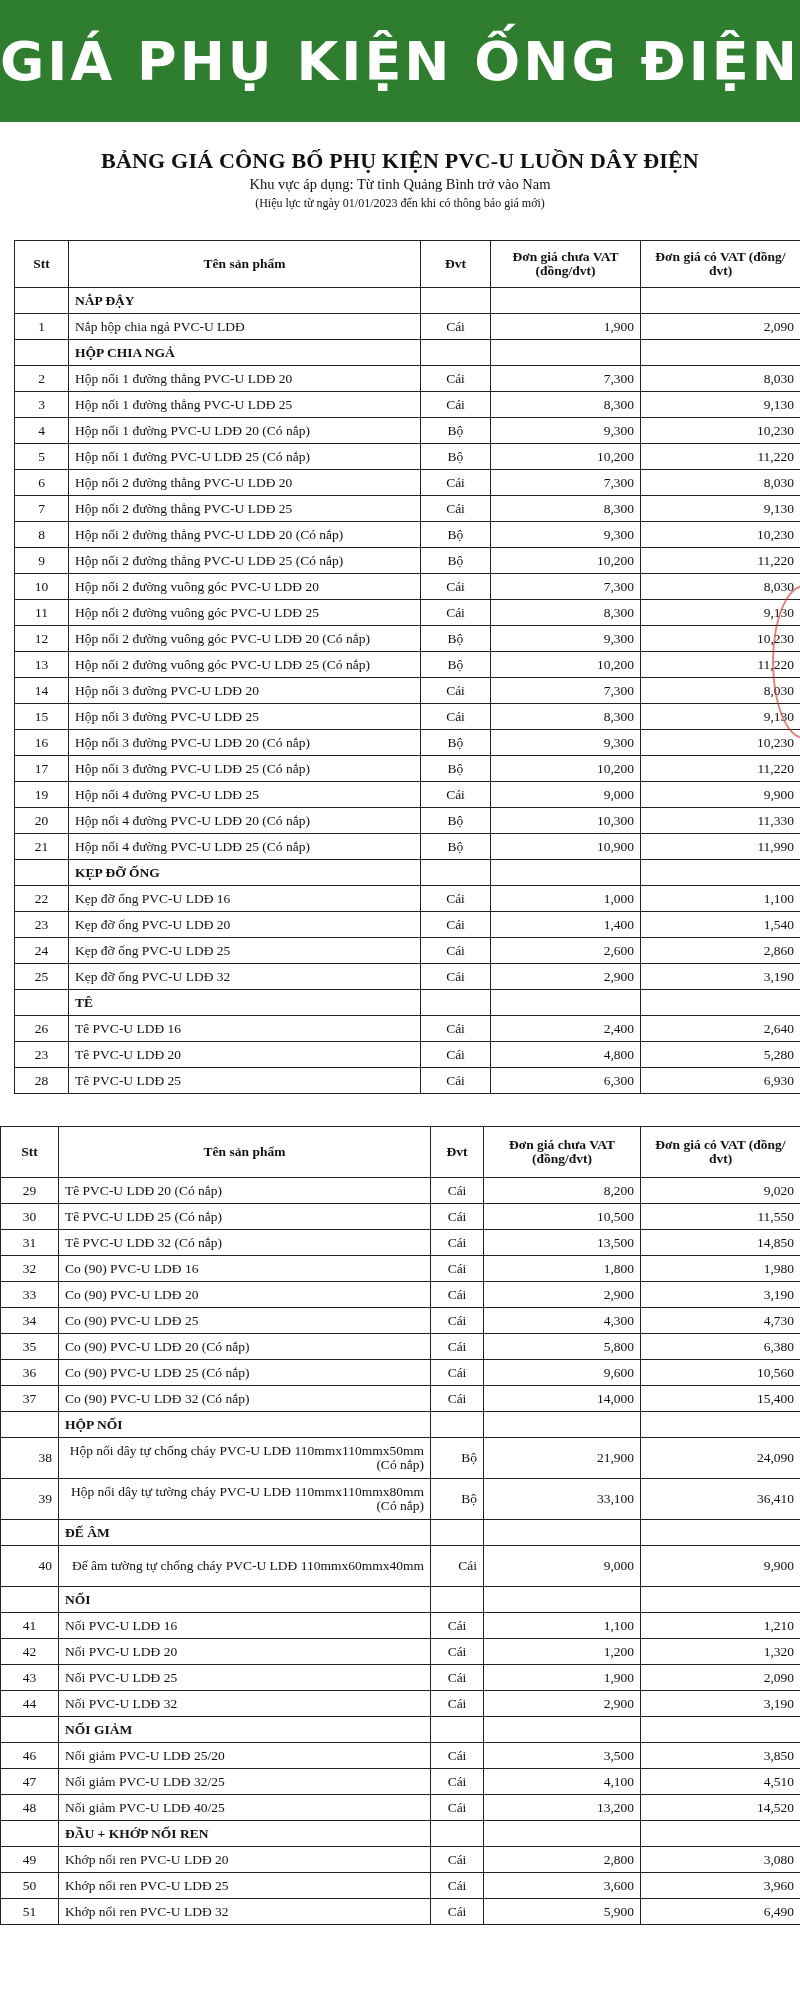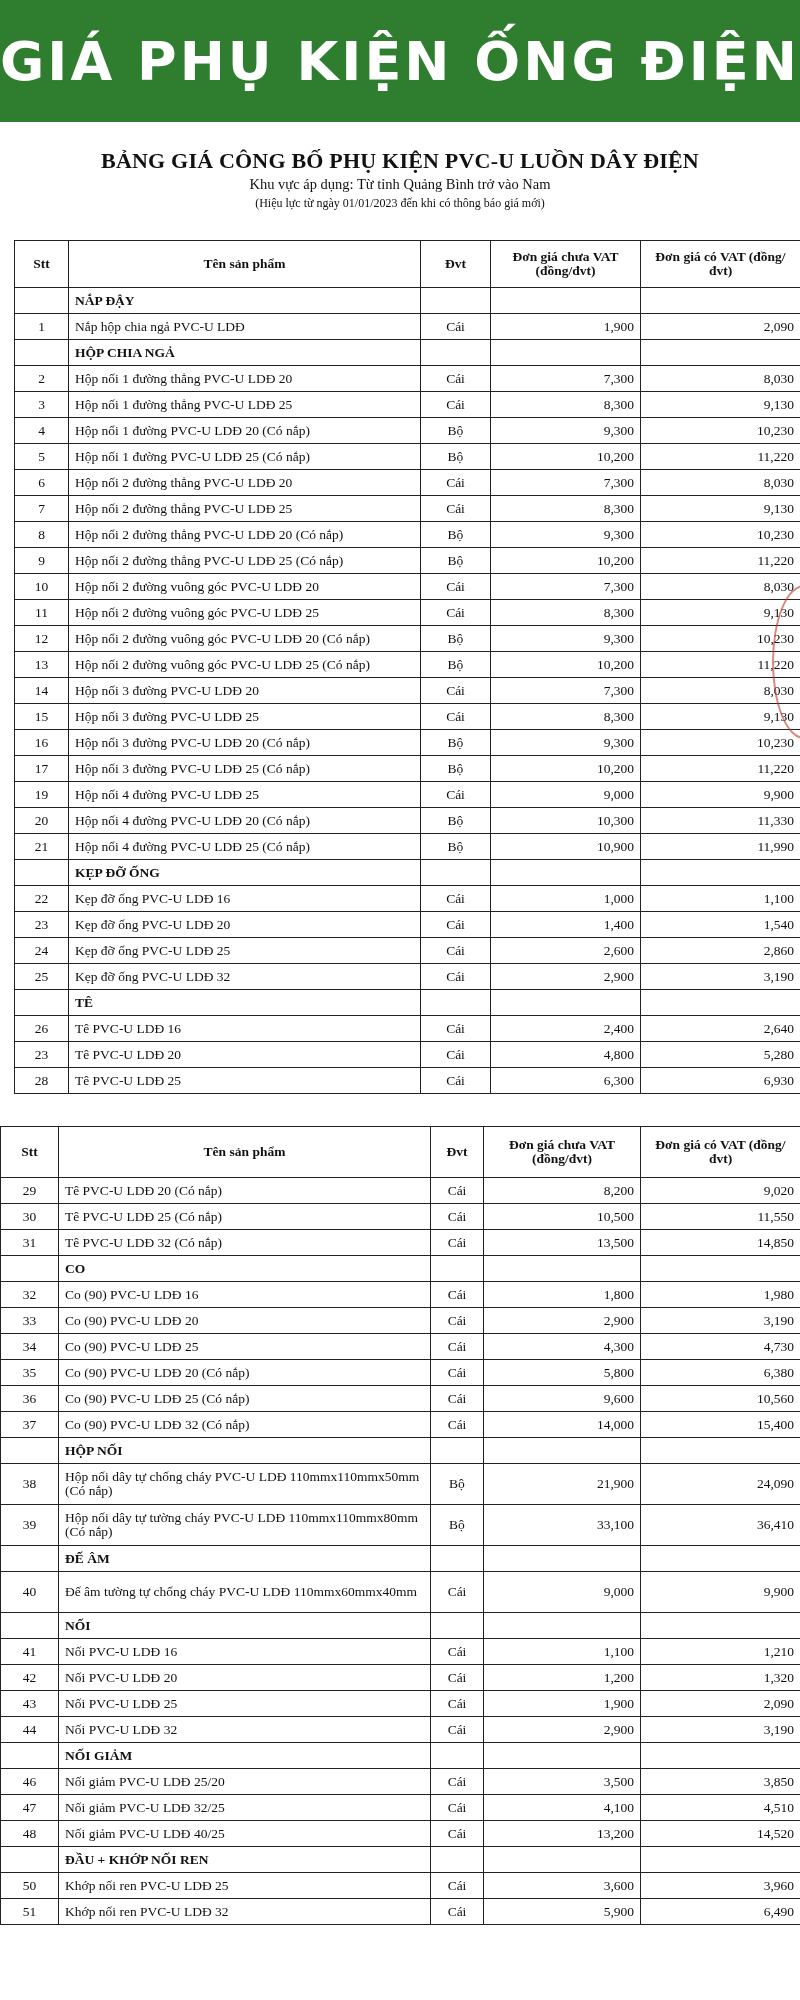--- a/index.html
+++ b/index.html
@@ -14,21 +14,21 @@
   td, th { border:1px solid #222; padding:0 6px; height:25px; line-height:14px; }
   th { font-weight:bold; font-size:13.5px; text-align:center; }
   td.stt { text-align:center; }
   td.unit { text-align:center; }
   td.num { text-align:right; }
   td.cat { font-weight:bold; }
   #t1 { left:14px; top:240px; width:786px; }
   #t2 { left:0px; top:1126px; width:800px; }
   #t1 thead th { height:46px; }
   #t2 thead th { height:50px; }
-  tr.tall td { height:40px; }
+  tr.tall td { height:40px;text-align:right; }
   .stamp { position:absolute; left:772px; top:585px; width:60px; height:150px; border:2px solid #c0392b; border-radius:50%; opacity:0.6; }
 </style>
 </head>
 <body>
 
 <div class="banner">
   <div class="banner-title">GIÁ PHỤ KIỆN ỐNG ĐIỆN</div>
 </div>
 
 <div class="doc-head">
@@ -310,27 +310,20 @@
         <td class="num">11,550</td>
       </tr>
       <tr>
         <td class="stt">31</td>
         <td>Tê PVC-U LDĐ 32 (Có nắp)</td>
         <td class="unit">Cái</td>
         <td class="num">13,500</td>
         <td class="num">14,850</td>
       </tr>
       <tr>
-        <td class="stt"></td>
-        <td class="cat">CO</td>
-        <td class="unit"></td>
-        <td class="num"></td>
-        <td class="num"></td>
-      </tr>
-      <tr>
         <td class="stt">32</td>
         <td>Co (90) PVC-U LDĐ 16</td>
         <td class="unit">Cái</td>
         <td class="num">1,800</td>
         <td class="num">1,980</td>
       </tr>
       <tr>
         <td class="stt">33</td>
         <td>Co (90) PVC-U LDĐ 20</td>
         <td class="unit">Cái</td>
@@ -464,20 +457,27 @@
         <td class="num">14,520</td>
       </tr>
       <tr>
         <td class="stt"></td>
         <td class="cat">ĐẦU + KHỚP NỐI REN</td>
         <td class="unit"></td>
         <td class="num"></td>
         <td class="num"></td>
       </tr>
       <tr>
+        <td class="stt">49</td>
+        <td>Khớp nối ren PVC-U LDĐ 20</td>
+        <td class="unit">Cái</td>
+        <td class="num">2,800</td>
+        <td class="num">3,080</td>
+      </tr>
+      <tr>
         <td class="stt">50</td>
         <td>Khớp nối ren PVC-U LDĐ 25</td>
         <td class="unit">Cái</td>
         <td class="num">3,600</td>
         <td class="num">3,960</td>
       </tr>
       <tr>
         <td class="stt">51</td>
         <td>Khớp nối ren PVC-U LDĐ 32</td>
         <td class="unit">Cái</td>

